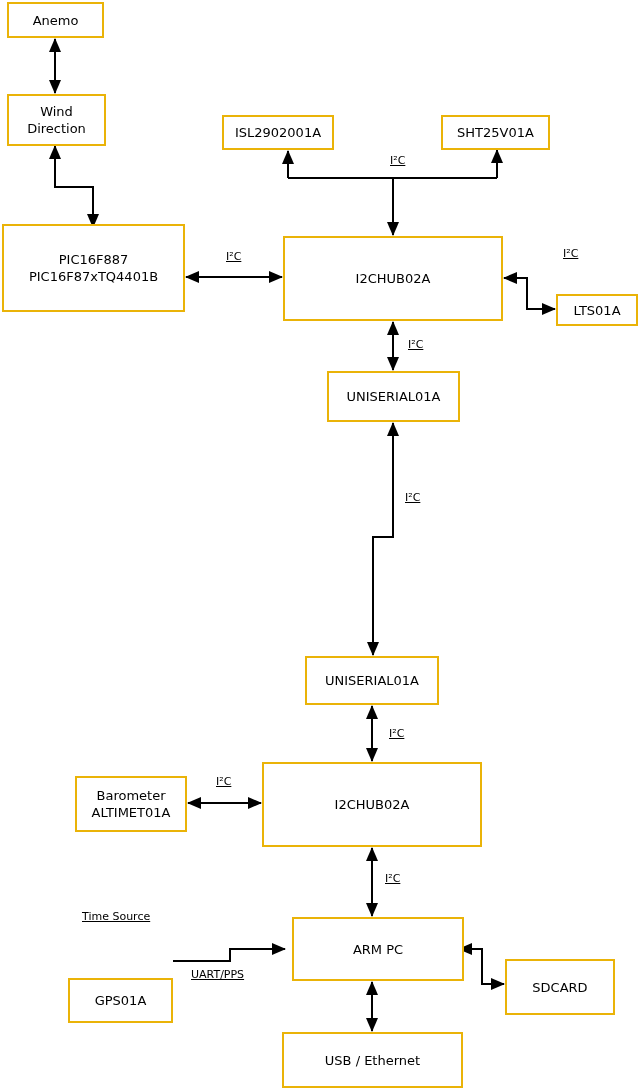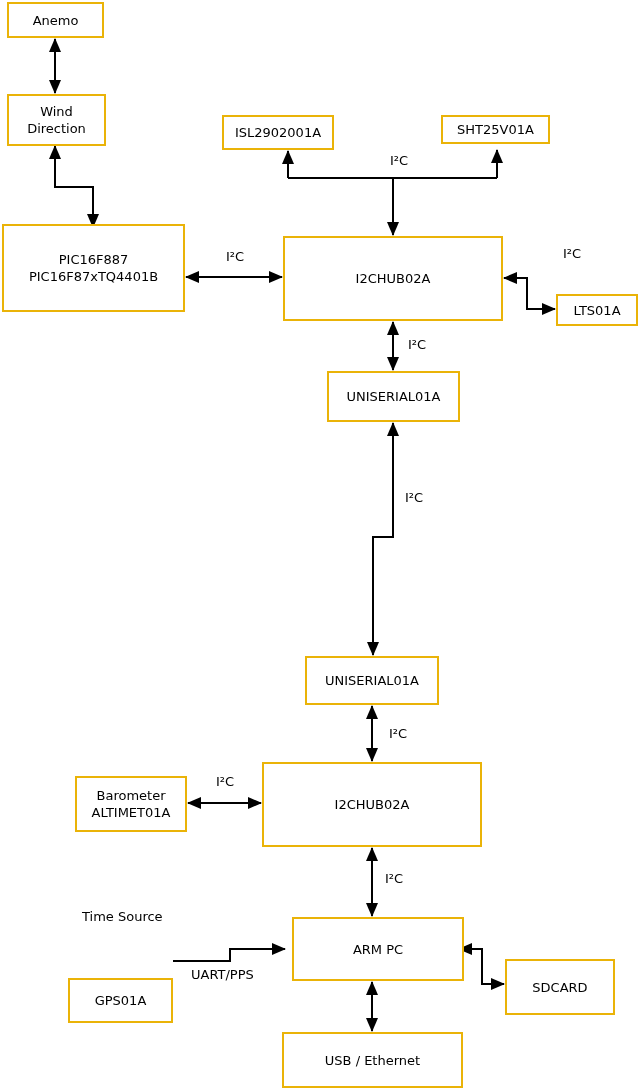--- a/index.html
+++ b/index.html
@@ -9,21 +9,21 @@
     font-family:"DejaVu Sans","Liberation Sans",sans-serif;
   }
   svg.wires{position:absolute;left:0;top:0;z-index:1;}
   .node{
     position:absolute;z-index:2;box-sizing:border-box;
     border:2px solid #eab308;background:#ffffff;
     display:flex;flex-direction:column;align-items:center;justify-content:center;
     text-align:center;font-size:13px;line-height:17px;
   }
   .edge-label{
-    position:absolute;z-index:3;font-size:13px;line-height:15px;white-space:nowrap;
+    position:absolute;z-index:3;font-size:11px;line-height:15px;white-space:nowrap;text-decoration:underline;
   }
 </style>
 </head>
 <body>
 
 <svg class="wires" width="640" height="1089" viewBox="0 0 640 1089">
   <defs>
     <marker id="ah" markerUnits="userSpaceOnUse" markerWidth="14" markerHeight="12" viewBox="0 0 14 12" refX="13" refY="6" orient="auto-start-reverse">
       <path d="M0,0 L14,6 L0,12 Z" fill="#000"></path>
     </marker>
@@ -59,21 +59,21 @@
 
 <div class="node" style="left:2px;top:224px;width:183px;height:88px">
   <div>PIC16F887</div>
   <div>PIC16F87xTQ4401B</div>
 </div>
 
 <div class="node" style="left:222px;top:115px;width:112px;height:35px">
   <div>ISL2902001A</div>
 </div>
 
-<div class="node" style="left:441px;top:115px;width:109px;height:29px">
+<div class="node" style="left:441px;top:115px;width:109px;height:35px">
   <div>SHT25V01A</div>
 </div>
 
 <div class="node" style="left:283px;top:236px;width:220px;height:85px">
   <div>I2CHUB02A</div>
 </div>
 
 <div class="node" style="left:556px;top:294px;width:82px;height:32px">
   <div>LTS01A</div>
 </div>

